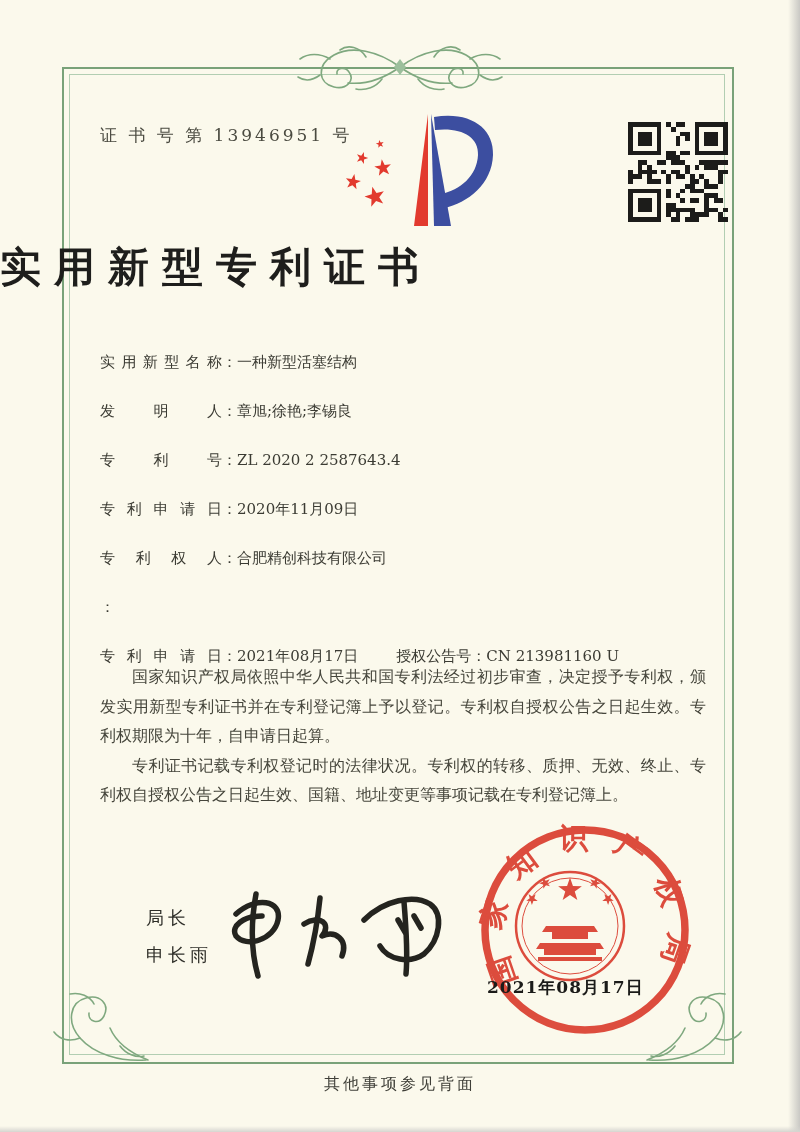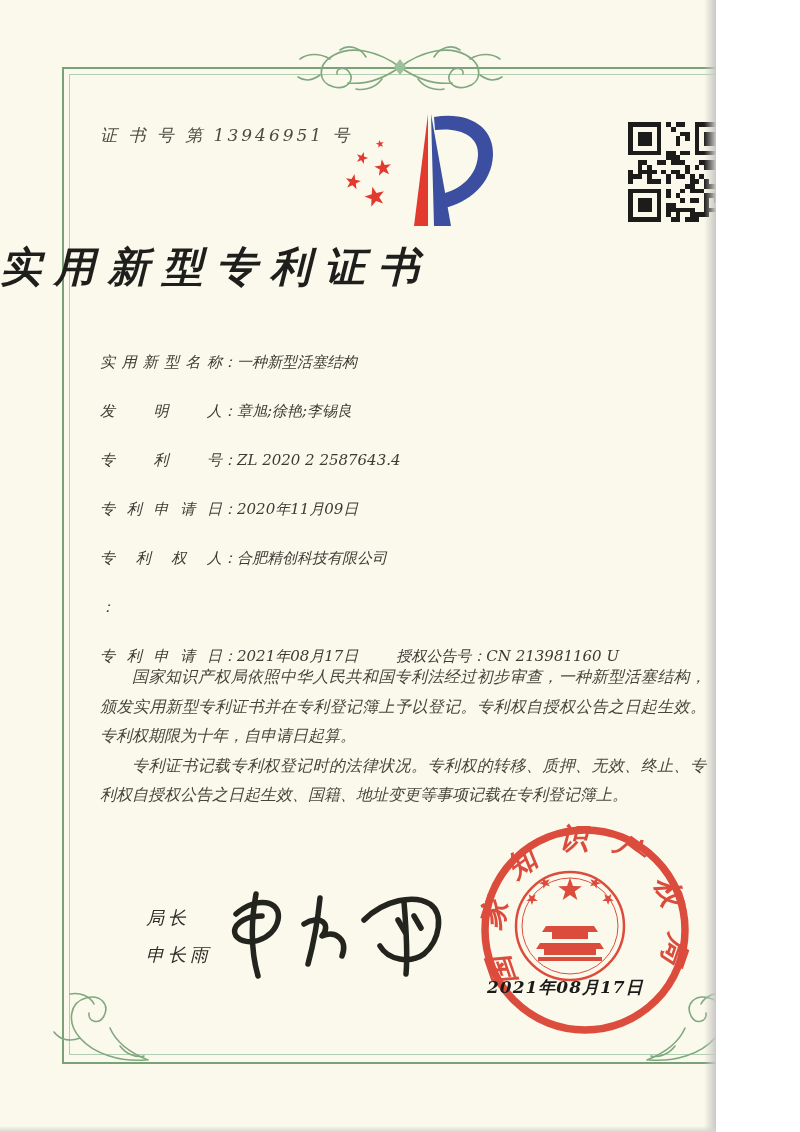--- a/index.html
+++ b/index.html
@@ -7,25 +7,24 @@
     --green:#79a279;
     --green-light:#b2ceb2;
     --ink:#3b3b33;
     --body-ink:#46463c;
     --red:#d93a2b;
     --logo-red:#e23a2e;
     --logo-blue:#3c4ea0;
   }
   html,body{margin:0;padding:0;background:#ffffff;}
   .page{
-    position:relative;width:716px;height:1132px;overflow:hidden;
+    position:relative;width:800px;height:1132px;overflow:hidden;
     background:var(--paper);
     font-family:"DejaVu Serif","Liberation Serif",serif;
     color:var(--ink);
-    font-style:italic;
   }
   .edge-right{position:absolute;top:0;right:0;width:12px;height:100%;
     background:linear-gradient(to right, rgba(201,200,196,0), #c9c8c4);}
   .edge-bottom{position:absolute;left:0;bottom:0;width:100%;height:6px;
     background:linear-gradient(to bottom, rgba(214,213,208,0), #d6d5d0);}
   .frame-outer{position:absolute;left:62px;top:67px;width:668px;height:993px;
     border:2.5px solid var(--green);}
   .frame-inner{position:absolute;left:69px;top:74px;width:654px;height:979px;
     border:1px solid var(--green-light);}
   .ornament{position:absolute;}
@@ -366,21 +365,21 @@
         <span class="colon">：</span>
       <span class="val">2021年08月17日</span>
       <span class="grant-gap"></span>
       <span>授权公告号</span>
         <span class="colon">：</span>
       <span class="val">CN 213981160 U</span>
     </div>
   </div>
 
   <div class="body-text">
-    <p>国家知识产权局依照中华人民共和国专利法经过初步审查，一种新型活塞结构，颁发实用新型专利证书并在专利登记簿上予以登记。专利权自授权公告之日起生效。专利权期限为十年，自申请日起算。</p>
+    <p>国家知识产权局依照中华人民共和国专利法经过初步审查，决定授予专利权，颁发实用新型专利证书并在专利登记簿上予以登记。专利权自授权公告之日起生效。专利权期限为十年，自申请日起算。</p>
     <p>专利证书记载专利权登记时的法律状况。专利权的转移、质押、无效、终止、专利权自授权公告之日起生效、国籍、地址变更等事项记载在专利登记簿上。</p>
   </div>
 
   <div class="sig-block">
     <div>局长</div>
     <div>申长雨</div>
   </div>
 
   <svg class="signature-svg" width="240" height="120" viewBox="0 0 240 120">
     <g fill="none" stroke="#24241f" stroke-width="5.5" stroke-linecap="round" stroke-linejoin="round">
@@ -413,16 +412,17 @@
         <path d="M546,926 L594,926 L598,932 L542,932 Z"></path>
         <path d="M552,932 h36 v7 h-36 Z"></path>
         <path d="M540,943 L600,943 L604,949 L536,949 Z"></path>
         <path d="M544,949 h52 v6 h-52 Z"></path>
         <path d="M538,957 h64 v4 h-64 Z"></path>
       </g>
     </g>
   </svg>
   <div class="seal-date">2021年08月17日</div>
 
+  <div class="back-note">其他事项参见背面</div>
 
   <div class="edge-right"></div>
   <div class="edge-bottom"></div>
 </div>
 
 </body></html>

